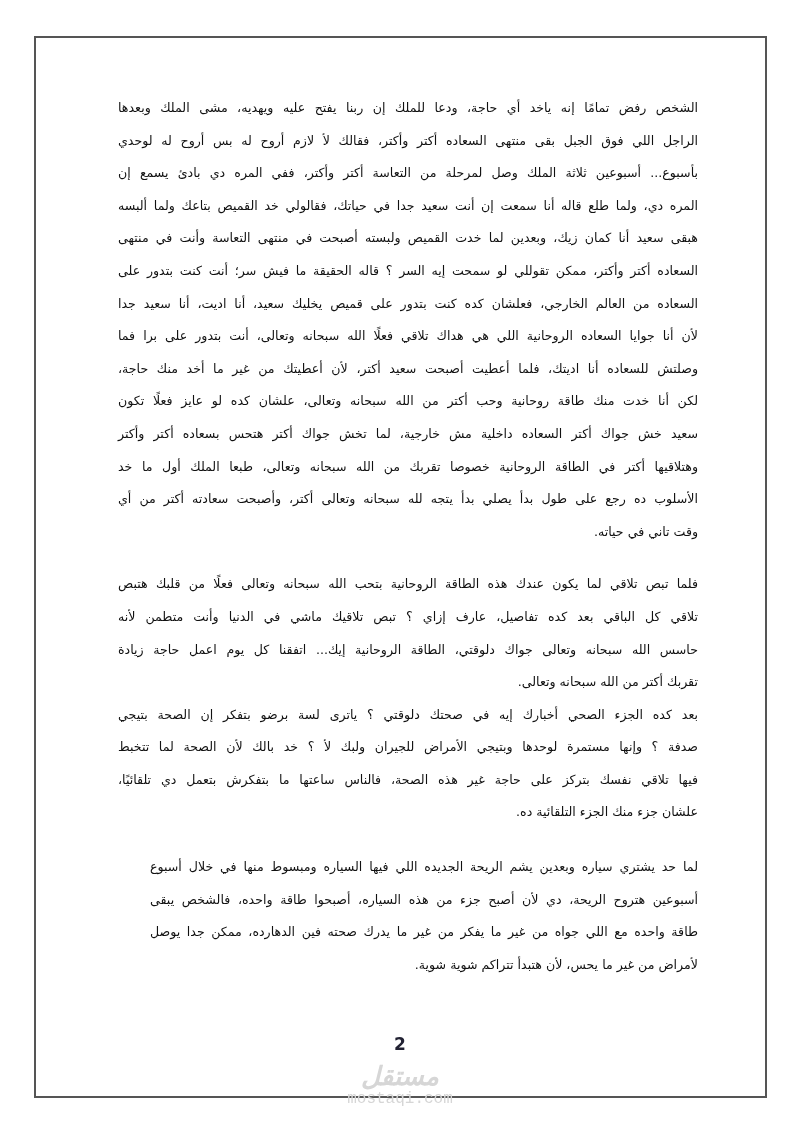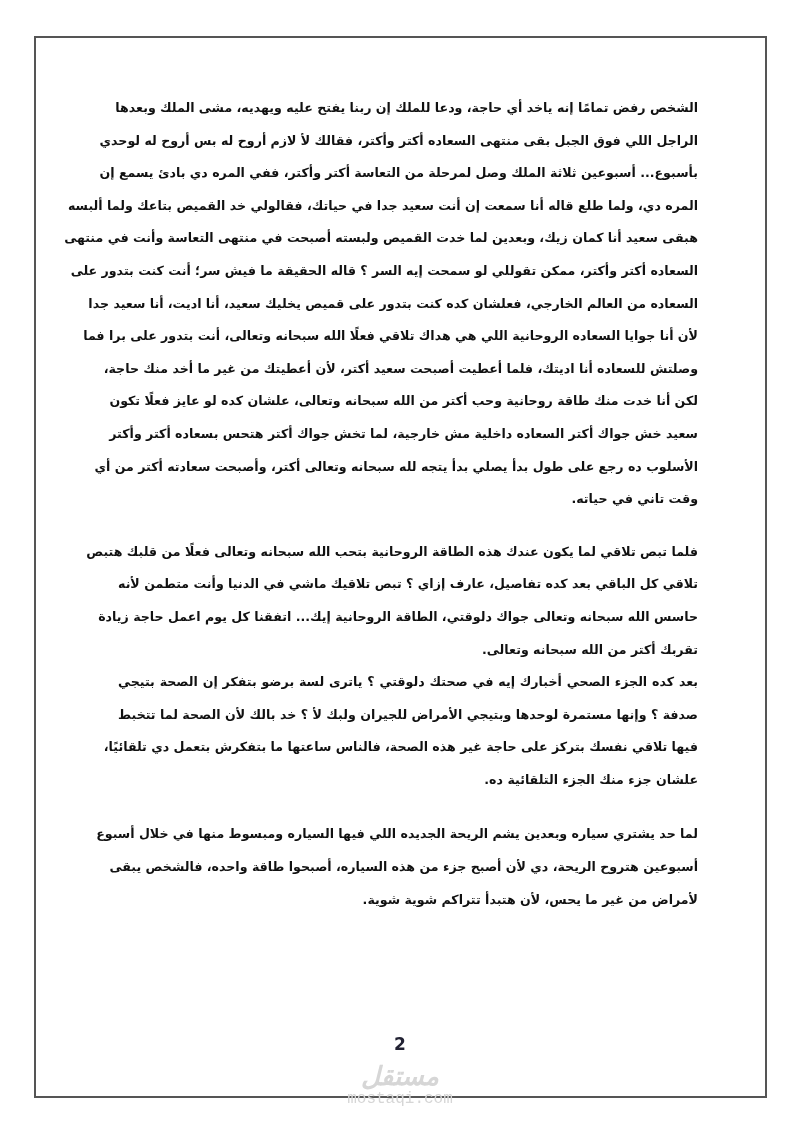--- a/index.html
+++ b/index.html
@@ -27,21 +27,20 @@
       position: absolute;
       left: 118px;
       top: 92px;
       width: 580px;
       direction: rtl;
       text-align: justify;
       color: #111111;
       font-family: "DejaVu Sans", sans-serif;
       font-size: 12.6px;
       line-height: 32.6px;
-      font-weight: bold;
     }
     .para {
       margin: 0;
     }
     .para.gap-before {
       margin-top: 20px;
     }
     .para.gap-before-lg {
       margin-top: 22px;
       margin-left: 32px;
@@ -102,20 +101,21 @@
     <span class="line">الراجل اللي فوق الجبل بقى منتهى السعاده أكتر وأكتر، فقالك لأ لازم أروح له بس أروح له لوحدي</span>
     <span class="line">بأسبوع... أسبوعين ثلاثة الملك وصل لمرحلة من التعاسة أكتر وأكتر، ففي المره دي بادئ يسمع إن</span>
     <span class="line">المره دي، ولما طلع قاله أنا سمعت إن أنت سعيد جدا في حياتك، فقالولي خد القميص بتاعك ولما ألبسه</span>
     <span class="line">هبقى سعيد أنا كمان زيك، وبعدين لما خدت القميص ولبسته أصبحت في منتهى التعاسة وأنت في منتهى</span>
     <span class="line">السعاده أكتر وأكتر، ممكن تقوللي لو سمحت إيه السر ؟ قاله الحقيقة ما فيش سر؛ أنت كنت بتدور على</span>
     <span class="line">السعاده من العالم الخارجي، فعلشان كده كنت بتدور على قميص يخليك سعيد، أنا اديت، أنا سعيد جدا</span>
     <span class="line">لأن أنا جوايا السعاده الروحانية اللي هي هداك تلاقي فعلًا الله سبحانه وتعالى، أنت بتدور على برا فما</span>
     <span class="line">وصلتش للسعاده أنا اديتك، فلما أعطيت أصبحت سعيد أكتر، لأن أعطيتك من غير ما أخد منك حاجة،</span>
     <span class="line">لكن أنا خدت منك طاقة روحانية وحب أكتر من الله سبحانه وتعالى، علشان كده لو عايز فعلًا تكون</span>
     <span class="line">سعيد خش جواك أكتر السعاده داخلية مش خارجية، لما تخش جواك أكتر هتحس بسعاده أكتر وأكتر</span>
+    <span class="line">وهتلاقيها أكتر في الطاقة الروحانية خصوصا تقربك من الله سبحانه وتعالى، طبعا الملك أول ما خد</span>
     <span class="line">الأسلوب ده رجع على طول بدأ يصلي بدأ يتجه لله سبحانه وتعالى أكتر، وأصبحت سعادته أكتر من أي</span>
     <span class="line last">وقت تاني في حياته.</span>
   </p>
 
   <p class="para gap-before">
     <span class="line">فلما تبص تلاقي لما يكون عندك هذه الطاقة الروحانية بتحب الله سبحانه وتعالى فعلًا من قلبك هتبص</span>
     <span class="line">تلاقي كل الباقي بعد كده تفاصيل، عارف إزاي ؟ تبص تلاقيك ماشي في الدنيا وأنت متطمن لأنه</span>
     <span class="line">حاسس الله سبحانه وتعالى جواك دلوقتي، الطاقة الروحانية إيك... اتفقنا كل يوم اعمل حاجة زيادة</span>
     <span class="line last">تقربك أكتر من الله سبحانه وتعالى.</span>
   </p>
@@ -123,20 +123,21 @@
   <p class="para">
     <span class="line">بعد كده الجزء الصحي أخبارك إيه في صحتك دلوقتي ؟ ياترى لسة برضو بتفكر إن الصحة بتيجي</span>
     <span class="line">صدفة ؟ وإنها مستمرة لوحدها وبتيجي الأمراض للجيران ولبك لأ ؟ خد بالك لأن الصحة لما تتخبط</span>
     <span class="line">فيها تلاقي نفسك بتركز على حاجة غير هذه الصحة، فالناس ساعتها ما بتفكرش بتعمل دي تلقائيًا،</span>
     <span class="line last">علشان جزء منك الجزء التلقائية ده.</span>
   </p>
 
   <p class="para gap-before-lg">
     <span class="line">لما حد يشتري سياره وبعدين يشم الريحة الجديده اللي فيها السياره ومبسوط منها في خلال أسبوع</span>
     <span class="line">أسبوعين هتروح الريحة، دي لأن أصبح جزء من هذه السياره، أصبحوا طاقة واحده، فالشخص يبقى</span>
+    <span class="line">طاقة واحده مع اللي جواه من غير ما يفكر من غير ما يدرك صحته فين الدهارده، ممكن جدا يوصل</span>
     <span class="line last">لأمراض من غير ما يحس، لأن هتبدأ تتراكم شوية شوية.</span>
   </p>
 </div>
 
 <div class="page-number">2</div>
 
 <div class="watermark">
   <div class="wm-ar">مستقل</div>
   <div class="wm-en">mostaqi.com</div>
 </div>

